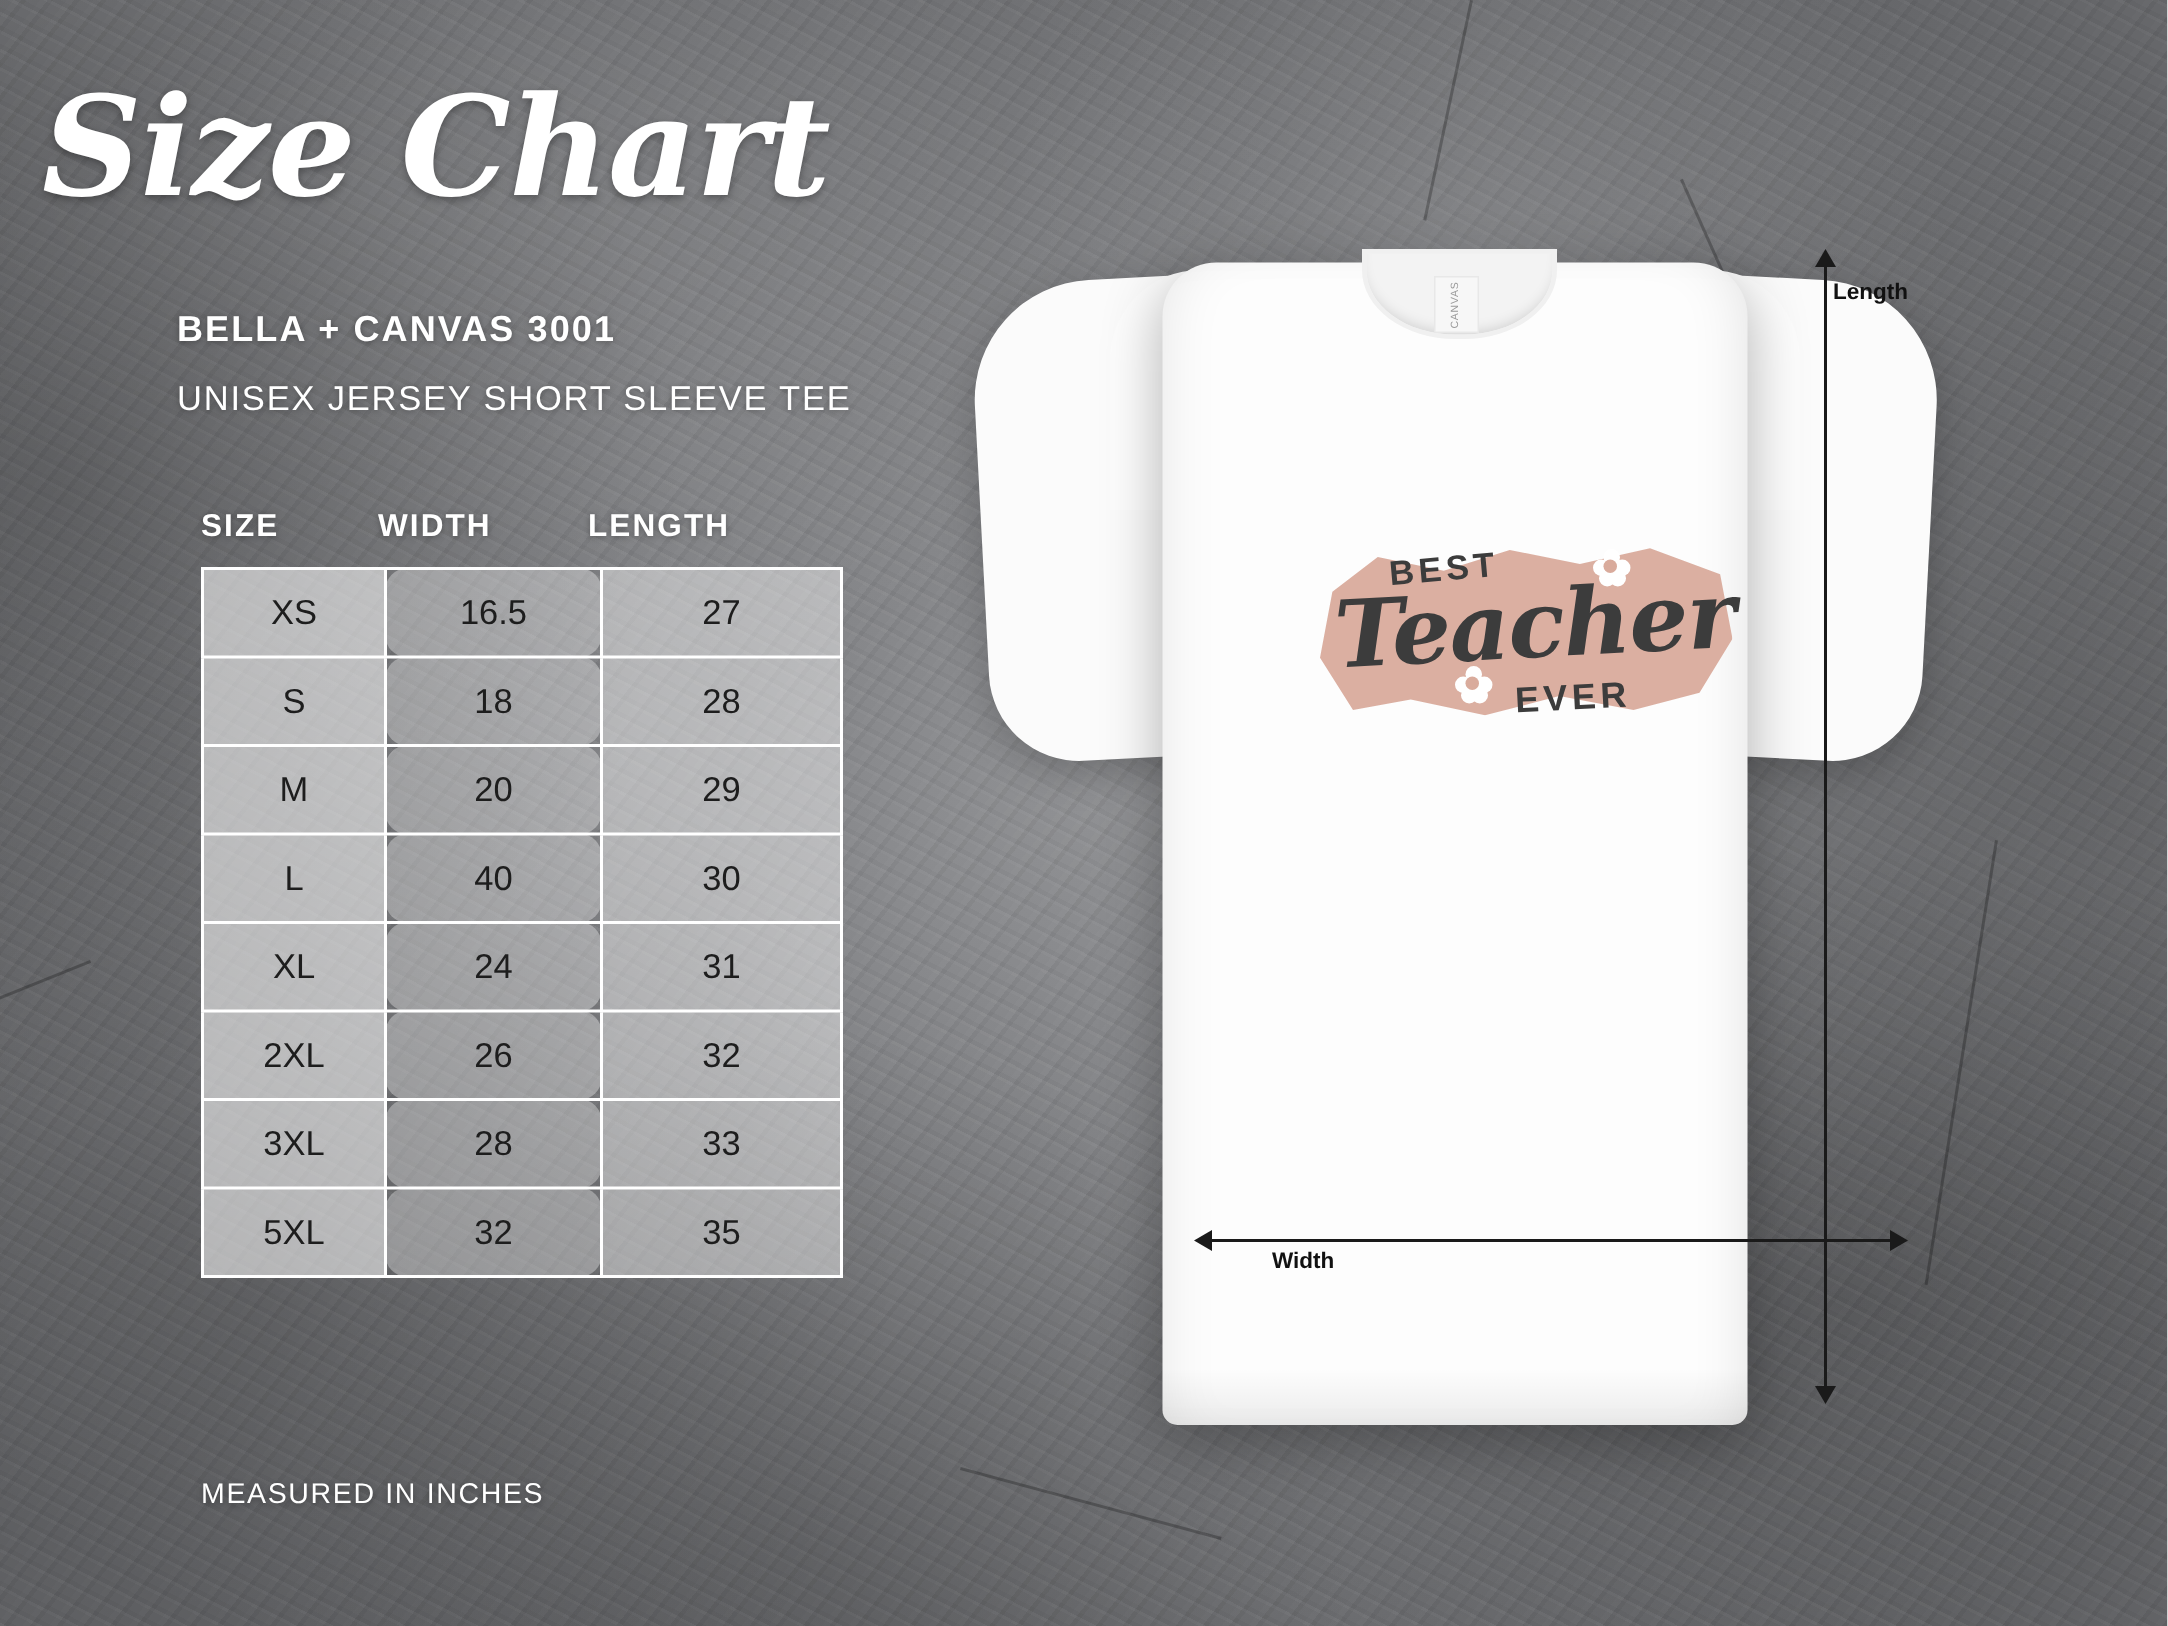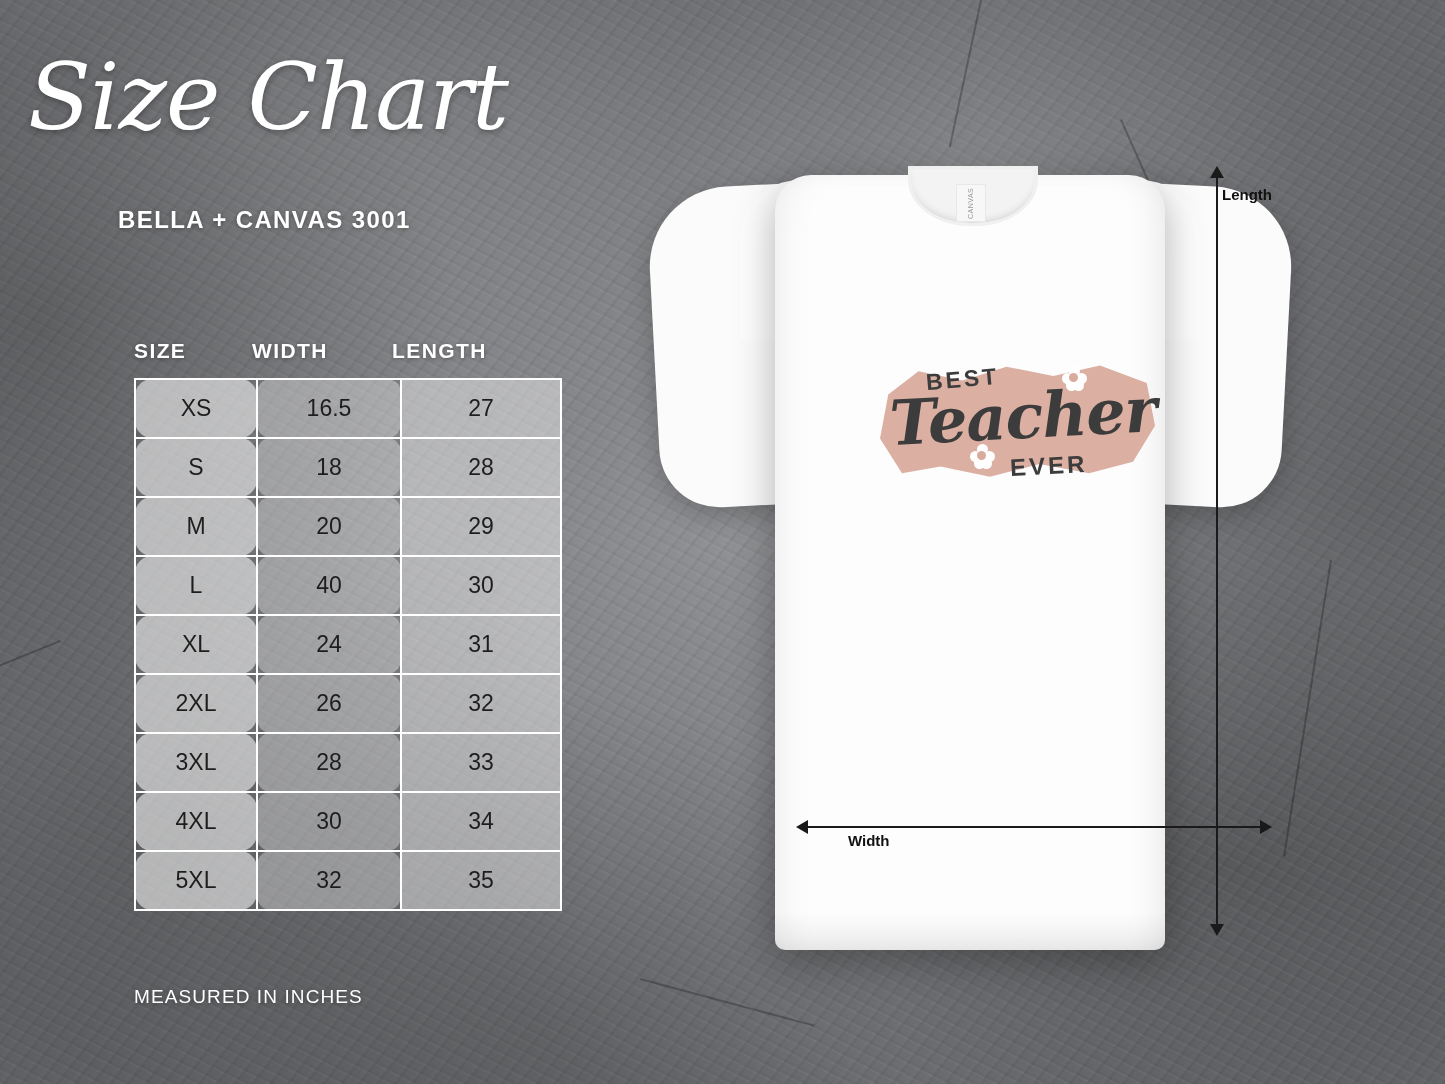--- a/index.html
+++ b/index.html
@@ -53,21 +53,21 @@
 
   
   .title-script {
     position: absolute;
     left: 28px;
     top: 52px;
     width: 640px;
     color: #ffffff;
     font-family: "DejaVu Serif", serif;
     font-style: italic;
-    font-weight: normal;
+    font-weight: bold;
     font-size: 92px;
     letter-spacing: -1px;
     line-height: 1.0;
     text-shadow: 0 2px 6px rgba(0,0,0,0.35);
     white-space: nowrap;
   }
 
   .brand-line {
     position: absolute;
     left: 118px;
@@ -119,21 +119,21 @@
   }
   table.size-table td {
     height: 55px;
     text-align: center;
     vertical-align: middle;
     font-size: 23px;
     color: #1d1d1d;
     border: 2px solid #ffffff;
     background: rgba(255,255,255,0.42);
   }
-  table.size-table td.c-size  { width: 118px; background: rgba(255,255,255,0.55); border-radius: 17px; }
+  table.size-table td.c-size  { width: 118px; background: rgba(255,255,255,0.55); }
   table.size-table td.c-width { width: 140px; background: rgba(255,255,255,0.33); border-radius: 14px; }
   table.size-table td.c-len   { width: 156px; background: rgba(255,255,255,0.42); }
 
   .measured {
     position: absolute;
     left: 134px;
     top: 986px;
     color: #ffffff;
     font-size: 19px;
     letter-spacing: 1.1px;
@@ -396,20 +396,21 @@
   <div class="tex tex-b"></div>
 
   <div class="crack" style="left:980px; top:0px; width:2px; height:150px; transform:rotate(12deg);"></div>
   <div class="crack" style="left:1120px; top:120px; width:2px; height:210px; transform:rotate(-24deg);"></div>
   <div class="crack" style="left:60px; top:640px; width:2px; height:260px; transform:rotate(68deg);"></div>
   <div class="crack" style="left:1330px; top:560px; width:2px; height:300px; transform:rotate(9deg);"></div>
   <div class="crack" style="left:640px; top:980px; width:2px; height:180px; transform:rotate(-75deg);"></div>
 
   <div class="title-script">Size Chart</div>
   <div class="brand-line">BELLA + CANVAS 3001</div>
+  <div class="brand-sub">UNISEX JERSEY SHORT SLEEVE TEE</div>
 
   <div class="col-headers">
     <div class="ch ch-size">SIZE</div>
     <div class="ch ch-width">WIDTH</div>
     <div class="ch ch-len">LENGTH</div>
   </div>
 
   <table class="size-table">
     <tbody>
       <tr>
@@ -439,25 +440,20 @@
       </tr>
       <tr>
         <td class="c-size">2XL</td>
         <td class="c-width">26</td>
         <td class="c-len">32</td>
       </tr>
       <tr>
         <td class="c-size">3XL</td>
         <td class="c-width">28</td>
         <td class="c-len">33</td>
-      </tr>
-      <tr>
-        <td class="c-size">4XL</td>
-        <td class="c-width">30</td>
-        <td class="c-len">34</td>
       </tr>
       <tr>
         <td class="c-size">5XL</td>
         <td class="c-width">32</td>
         <td class="c-len">35</td>
       </tr>
     </tbody>
   </table>
 
   <div class="measured">MEASURED IN INCHES</div>

